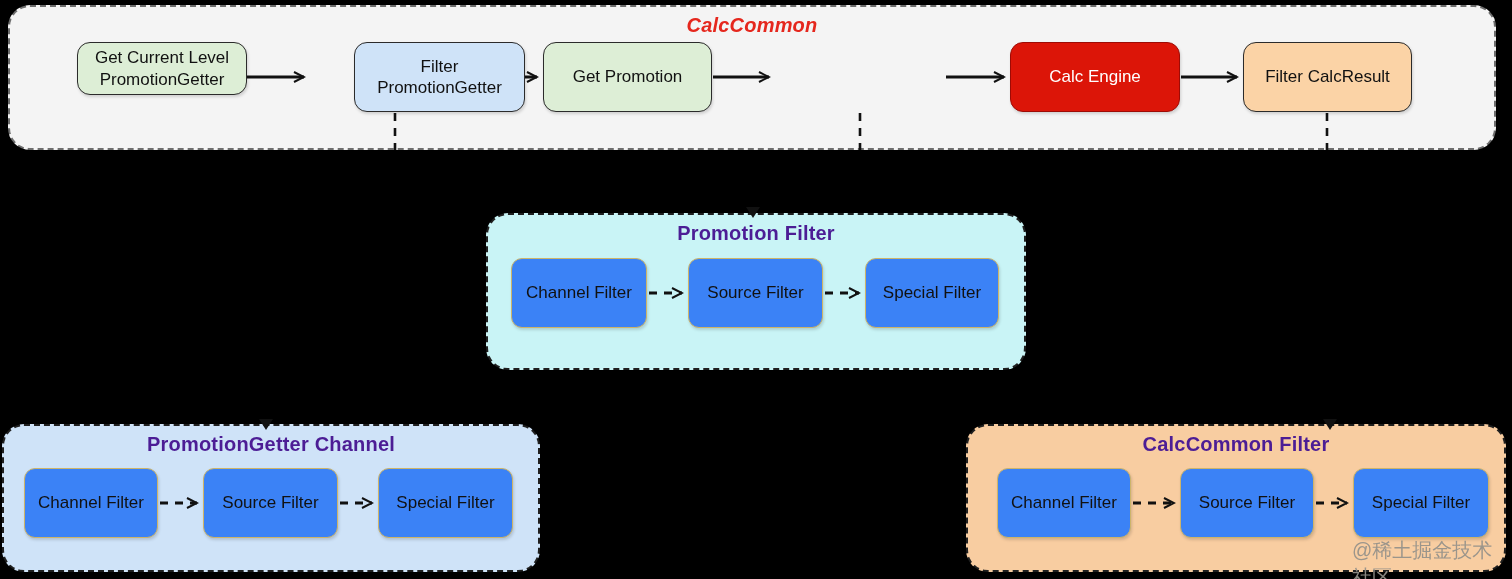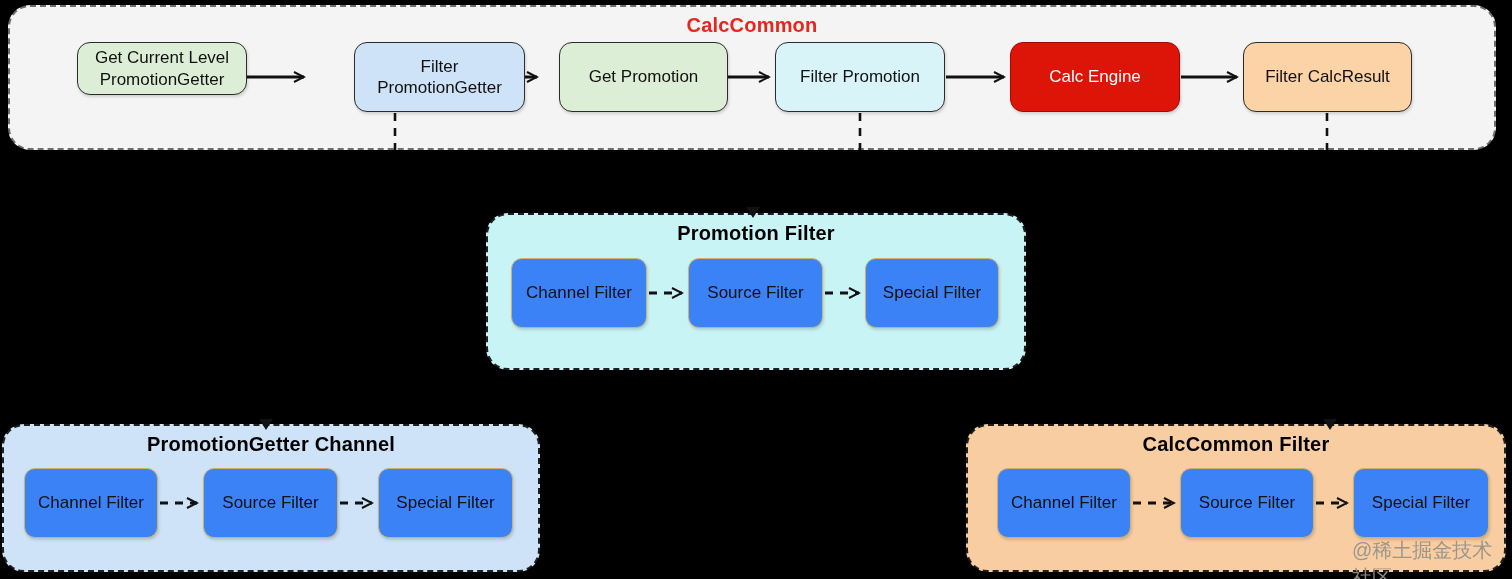--- a/index.html
+++ b/index.html
@@ -7,21 +7,21 @@
     position:relative;width:1512px;height:579px;background:#000000;
     font-family:"Liberation Sans",sans-serif;overflow:hidden;
   }
   .group{position:absolute;border:2px dashed #6e6e6e;border-radius:22px;box-sizing:border-box;}
   .group.dark-border{border-color:#1f1f1f;}
   .group-title{
     position:absolute;top:7px;left:0;right:0;text-align:center;
     font-size:20px;font-weight:bold;letter-spacing:.2px;
   }
   .title-strong{color:#e5271d;}
-  .title-soft{color:#000000;}
+  .title-soft{color:#4c1d95;}
   .g-gray{background:#f4f4f4;}
   .g-cyan{background:#c9f4f6;}
   .g-blue{background:#cfe3f8;}
   .g-orange{background:#f8cda1;}
   .node{
     position:absolute;display:flex;align-items:center;justify-content:center;
     text-align:center;border-radius:13px;font-size:17px;line-height:1.25;color:#111;
     border:1.5px solid #2b2b2b;box-sizing:border-box;padding:2px 8px;
     box-shadow:1px 2px 3px rgba(0,0,0,0.15);
   }
@@ -36,21 +36,21 @@
   .watermark{
     position:absolute;left:1328px;top:537px;z-index:7;
     font-size:20px;color:#94918a;opacity:.92;margin-left:24px;
   }
 </style>
 </head>
 <body>
 
 <div class="canvas">
 
-  <div class="group g-gray" style="left:8px;top:5px;width:1488px;height:145px;">
+  <div class="group g-gray" style="left:8px;top:5px;width:1488px;height:145px;font-style:italic;">
     <div class="group-title title-strong">CalcCommon</div>
   </div>
 
   <div class="group g-cyan dark-border" style="left:486px;top:213px;width:540px;height:157px;">
     <div class="group-title title-soft">Promotion Filter</div>
   </div>
 
   <div class="group g-blue dark-border" style="left:2px;top:424px;width:538px;height:148px;">
     <div class="group-title title-soft">PromotionGetter Channel</div>
   </div>
@@ -91,22 +91,21 @@
 
     <g fill="#111">
       <polygon points="746,207 760,207 753,218"></polygon>
       <polygon points="259,419 273,419 266,430"></polygon>
       <polygon points="1323,419 1337,419 1330,430"></polygon>
     </g>
   </svg>
 
   <div class="node n-green" style="left:77px;top:42px;width:170px;height:53px;">Get Current Level PromotionGetter</div>
   <div class="node n-blue" style="left:310px;top:42px;width:171px;height:70px;margin-left:44px;">Filter PromotionGetter</div>
-  <div class="node n-green" style="left:543px;top:42px;width:169px;height:70px;margin-left:16px;">Get Promotion</div>
-  <div class="node n-cyan" style="left:775px;top:42px;width:170px;height:70px;">Filter Promotion</div>
+  <div class="node n-green" style="left:543px;top:42px;width:169px;height:70px;">Get Promotion</div>
   <div class="node n-red" style="left:1010px;top:42px;width:170px;height:70px;">Calc Engine</div>
   <div class="node n-orange" style="left:1243px;top:42px;width:169px;height:70px;">Filter CalcResult</div>
 
   <div class="node n-yellow" style="left:511px;top:258px;width:136px;height:70px;">Channel Filter</div>
   <div class="node n-yellow" style="left:688px;top:258px;width:135px;height:70px;">Source Filter</div>
   <div class="node n-yellow" style="left:865px;top:258px;width:134px;height:70px;">Special Filter</div>
 
   <div class="node n-yellow" style="left:24px;top:468px;width:134px;height:70px;">Channel Filter</div>
   <div class="node n-yellow" style="left:203px;top:468px;width:135px;height:70px;">Source Filter</div>
   <div class="node n-yellow" style="left:378px;top:468px;width:135px;height:70px;">Special Filter</div>

